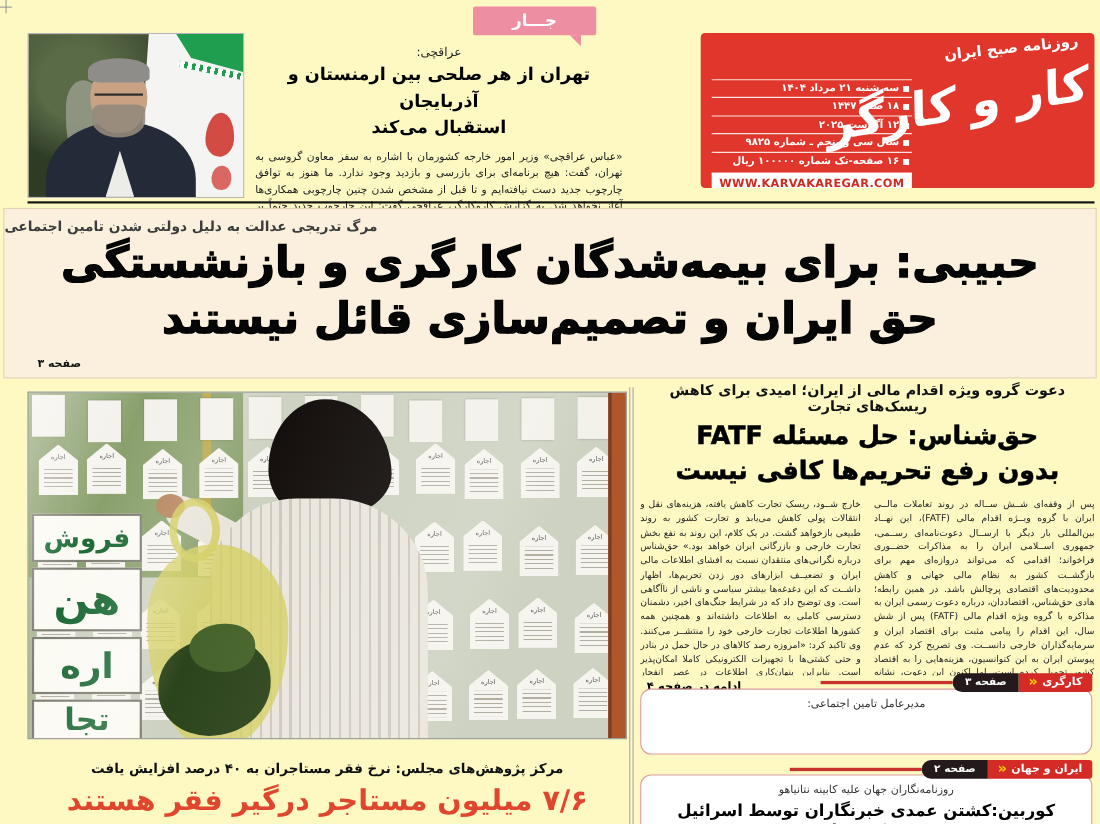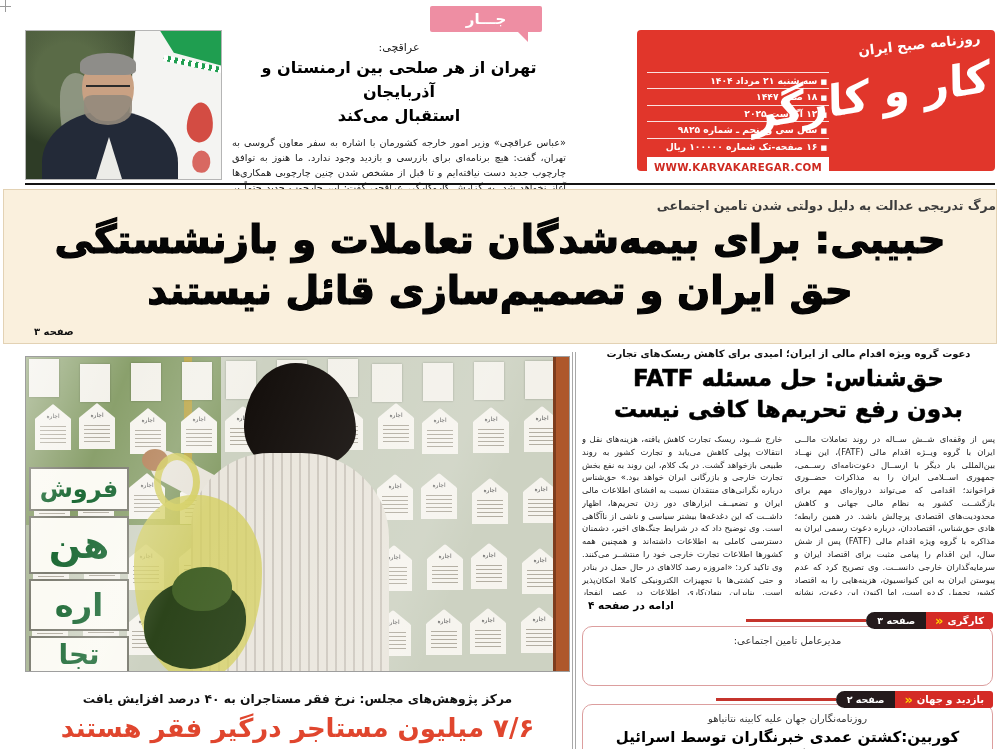--- a/index.html
+++ b/index.html
@@ -1,19 +1,19 @@
 <!DOCTYPE html>
 <html lang="fa"><head>
 <meta charset="utf-8">
 <style>
   * { margin:0; padding:0; box-sizing:border-box; }
   html,body { background:#e9e9e9; }
   .page {
     position:relative; width:1000px; height:749px; margin:0 auto;
-    background:#ffffff; overflow:hidden;
+    background:#fef9c3; overflow:hidden;
     font-family:"DejaVu Sans", sans-serif;
   }
   
   .crop-h { position:absolute; left:0; top:6px; width:11px; height:1px; background:#9a9a9a; }
   .crop-v { position:absolute; left:5px; top:0; width:1px; height:12px; background:#9a9a9a; }
 
   
   .jar-logo { position:absolute; left:430px; top:6px; width:112px; height:26px;
     background:#ee8ea3; border-radius:2px; display:flex; align-items:center; justify-content:center;
     color:#fff; font-weight:bold; font-size:15px; }
@@ -71,21 +71,21 @@
   .ts-headline { text-align:center; font-weight:bold; font-size:16px; line-height:1.5; color:#000; margin-top:2px; }
   .ts-body { font-size:9.7px; line-height:1.55; text-align:justify; color:#1c1c1c; margin-top:7px; }
   .ts-lastrow { display:flex; justify-content:space-between; font-size:9.7px; color:#1c1c1c; margin-top:1px; }
   .ts-cont { font-weight:bold; }
 
   .top-rule { position:absolute; left:25px; top:183px; width:970px; height:2px; background:#141414; }
 
   
   .lead { position:absolute; left:3px; top:189px; width:994px; height:155px;
     background:#faf0dd; border:1px solid #e3d2b4; direction:rtl; }
-  .lead-kicker { text-align:right; font-size:12.5px; font-weight:bold; color:#3c3c3c; margin-top:8px; }
+  .lead-kicker { text-align:left; font-size:12.5px; font-weight:bold; color:#3c3c3c; margin-top:8px; }
   .lead-headline { text-align:center; font-size:39px; font-weight:bold; color:#060606;
     -webkit-text-stroke:1.2px #000; line-height:1.3; margin-top:2px; }
   .lead-pageref { position:absolute; left:30px; bottom:6px; font-size:10px; font-weight:bold; color:#111; }
 
   
   .divider-v { position:absolute; left:572px; top:352px; width:4px; height:397px;
     border-left:1px solid #a8a8a8; border-right:1px solid #a8a8a8; }
 
   
   .mid-photo { position:absolute; left:25px; top:356px; width:545px; height:316px;
@@ -127,21 +127,21 @@
   .sign-1 { height:44px; font-size:24px; }
   .sign-2 { height:58px; font-size:38px; }
   .sign-3 { height:52px; font-size:32px; }
   .sign-4 { height:42px; font-size:28px; align-items:flex-start; }
   .sheen { position:absolute; inset:0; z-index:9; pointer-events:none;
     background:linear-gradient(112deg, rgba(255,255,255,.45) 0%, rgba(255,255,255,0) 16%,
       rgba(255,255,255,.16) 28%, rgba(255,255,255,0) 36%, rgba(255,255,255,.12) 70%, rgba(255,255,255,0) 78%); }
 
   
   .fatf { position:absolute; left:582px; top:348px; width:413px; direction:rtl; }
-  .fatf-kicker { text-align:center; font-weight:bold; font-size:10px; color:#111; }
+  .fatf-kicker { text-align:center; font-weight:bold; font-size:13px; color:#111; }
   .fatf-headline { text-align:center; font-weight:bold; font-size:23px; line-height:1.35; color:#000;
     -webkit-text-stroke:.5px #000; margin-top:4px; }
   .fatf-body { display:flex; gap:12px; margin-top:8px; height:162px; overflow:hidden; }
   .fatf-col { flex:1; font-size:8.4px; line-height:1.52; text-align:justify; color:#222; }
   .fatf-cont { font-weight:bold; font-size:10.5px; text-align:left; padding-left:6px; margin-top:4px; }
 
   
   .tab { position:absolute; right:7px; height:17px; display:flex; direction:rtl; align-items:stretch; z-index:5; }
   .tab::after { content:""; position:absolute; right:100%; top:7px; width:120px; height:2.5px; background:#c5342c; }
   .tab-red { background:#d42b26; color:#fff; font-size:10px; font-weight:bold;
@@ -215,21 +215,21 @@
       <span>صورت خواهد گرفت .</span>
       <span class="ts-cont">ادامه در صفحه ۲</span>
     </div>
   </div>
 
   <div class="top-rule"></div>
 
   <div class="lead">
     <div class="lead-kicker">مرگ تدریجی عدالت به دلیل دولتی شدن تامین اجتماعی</div>
     <div class="lead-headline">
-      <div>حبیبی: برای بیمه‌شدگان تعاملات و بازنشستگی</div>
+      <div>حبیبی: برای بیمه‌شدگان کارگری و بازنشستگی</div>
       <div>حق ایران و تصمیم‌سازی قائل نیستند</div>
     </div>
     <div class="lead-pageref">صفحه ۳</div>
   </div>
 
   <div class="divider-v"></div>
 
   <div class="mid-photo">
     <div class="green-wall"></div>
     <div class="left-strip"></div>
@@ -460,21 +460,21 @@
         <span class="tab-chev">«</span>
     </div>
     <div class="tab-dark">صفحه ۳</div>
   </div>
   <div class="tbox tbox-1">
     <div class="tbox-kicker">مدیرعامل تامین اجتماعی:</div>
   </div>
 
   <div class="tab tab-2">
     <div class="tab-red">
-      <span>بازدید و جهان</span>
+      <span>ایران و جهان</span>
         <span class="tab-chev">«</span>
     </div>
     <div class="tab-dark">صفحه ۲</div>
   </div>
   <div class="tbox tbox-2">
     <div class="tbox-kicker">روزنامه‌نگاران جهان علیه کابینه نتانیاهو</div>
     <div class="tbox-headline">کوربین:کشتن عمدی خبرنگاران توسط اسرائیل منزجرکننده است</div>
   </div>
 
   <div class="bottom-left">

